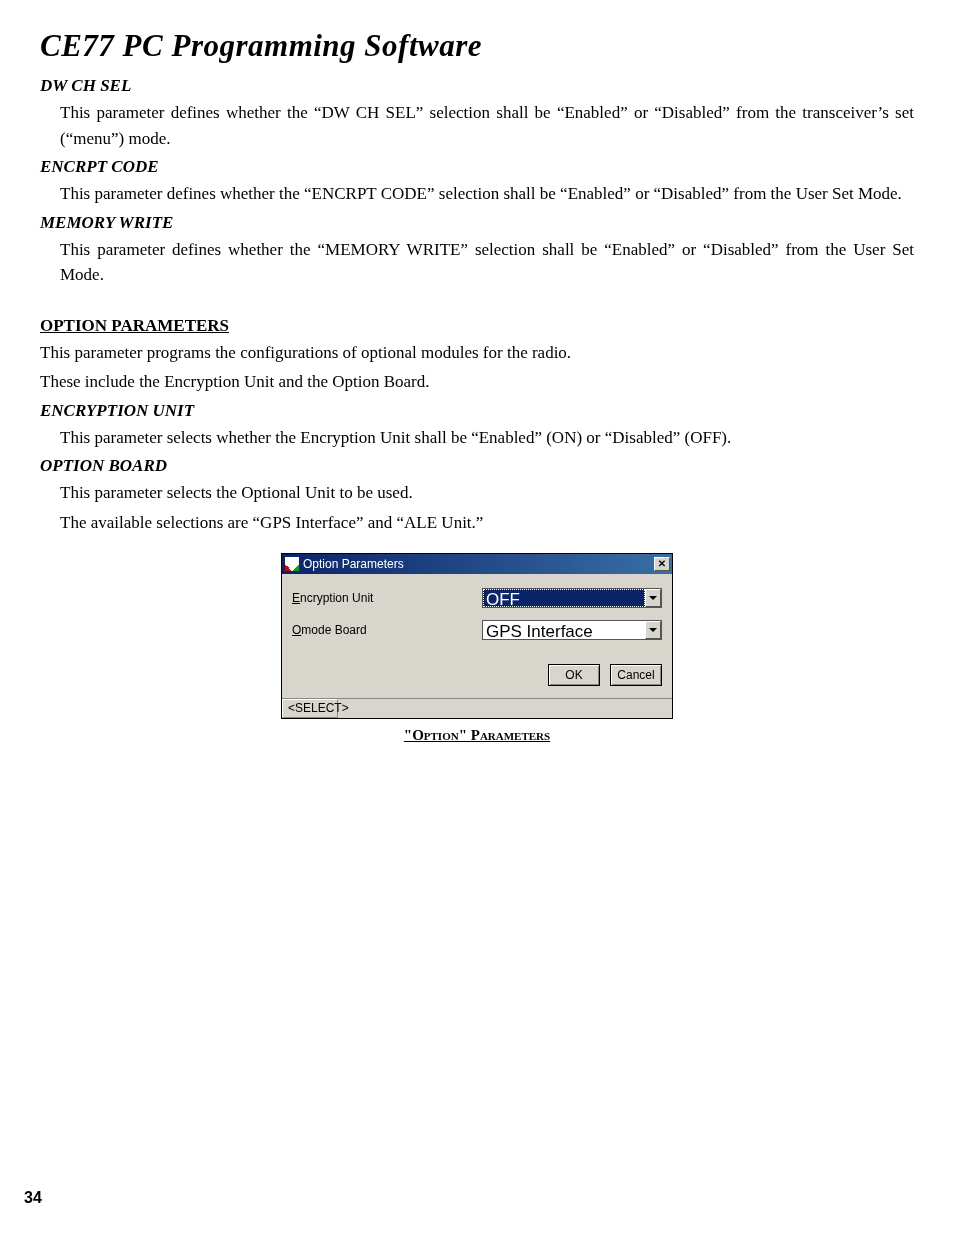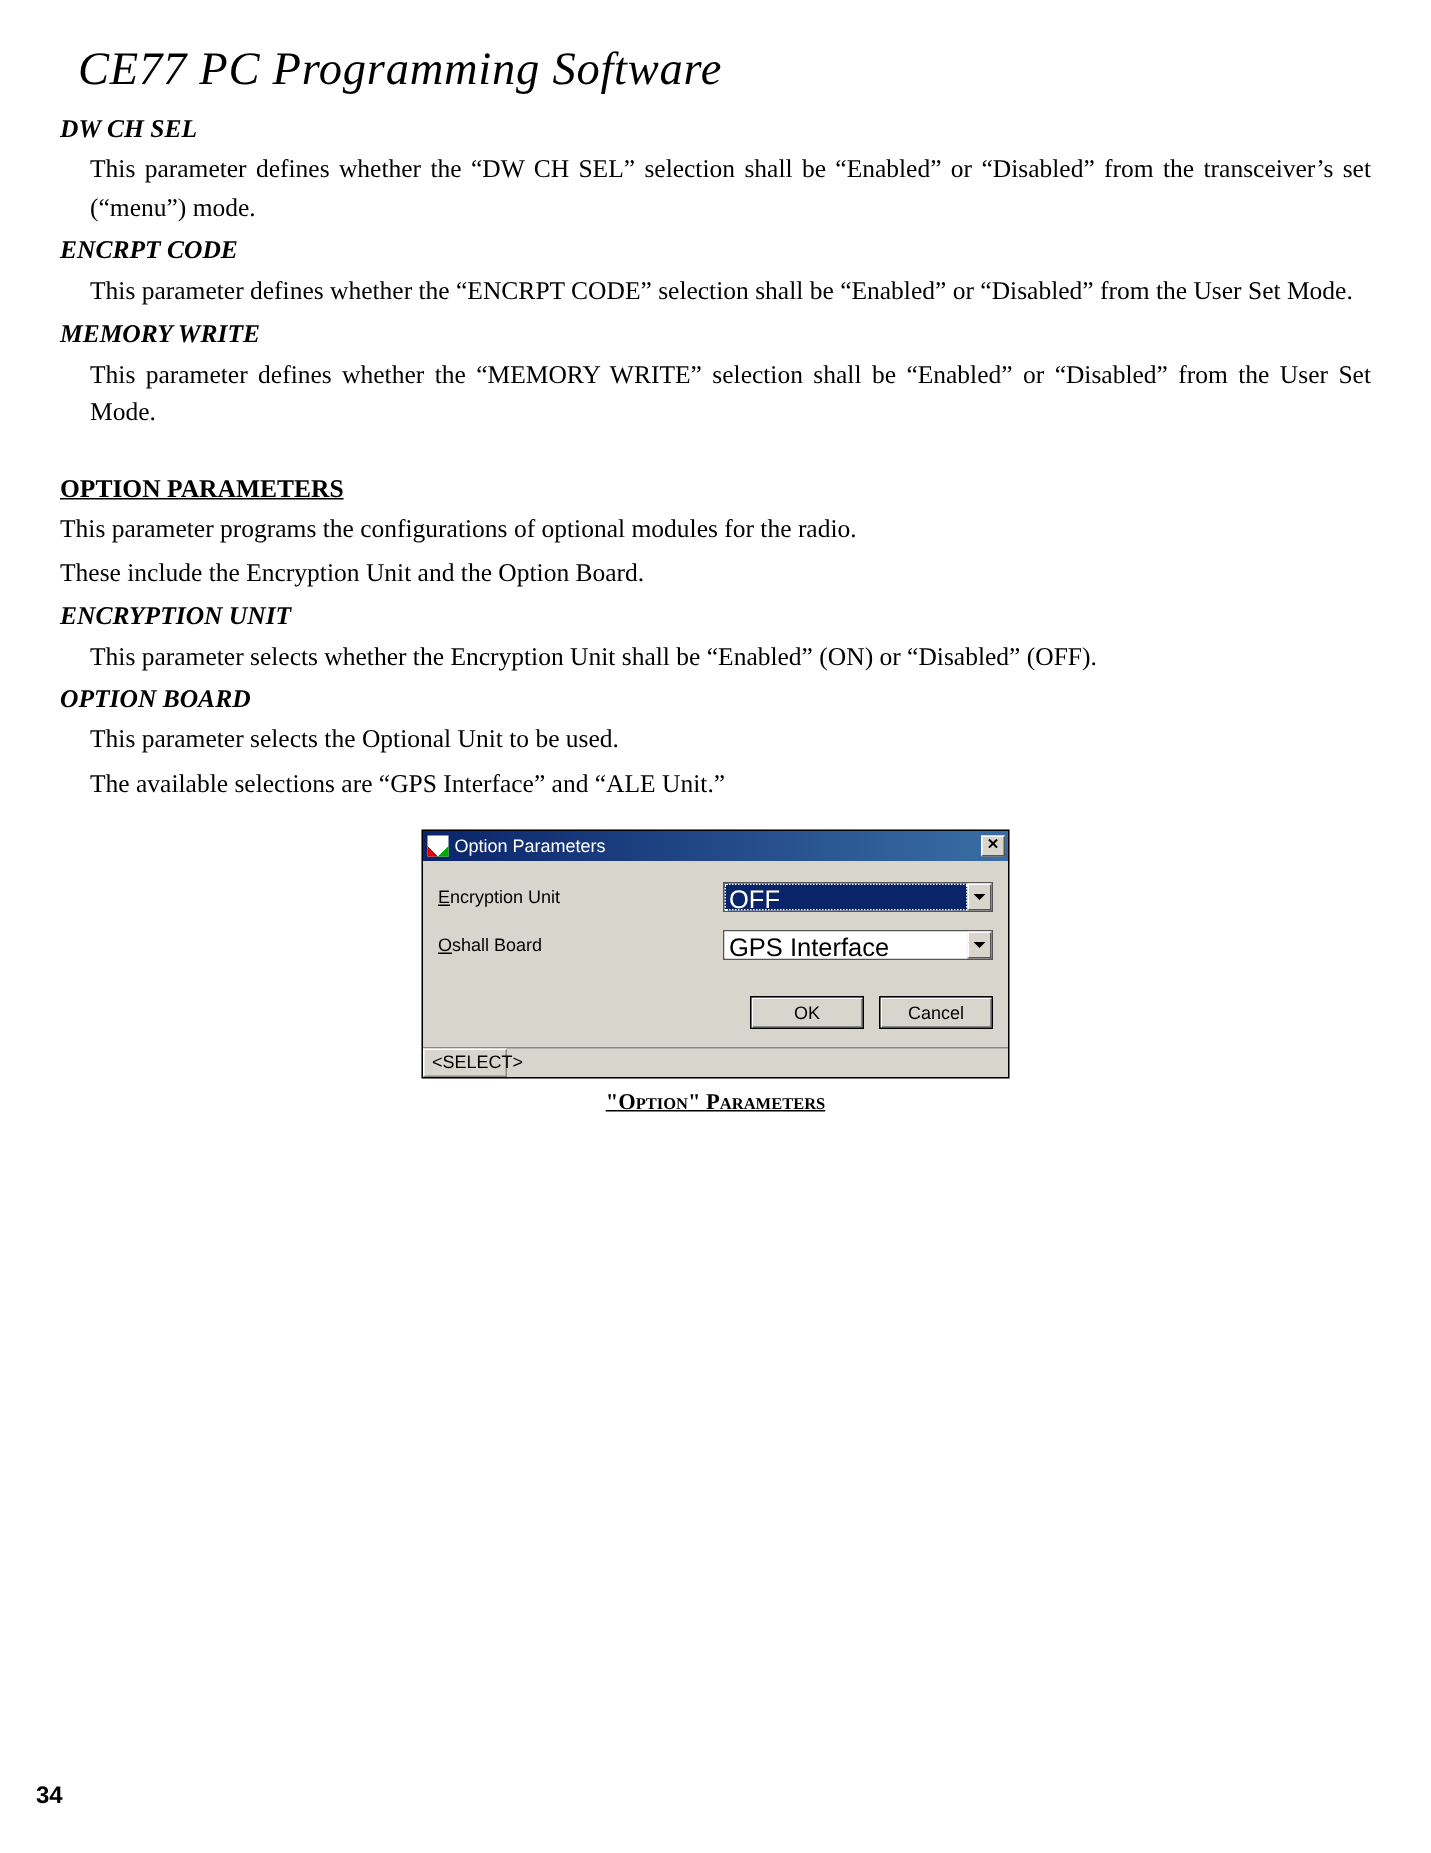--- a/index.html
+++ b/index.html
@@ -6,23 +6,23 @@
     body {
       width: 954px;
       height: 1235px;
       font-family: Georgia, 'Times New Roman', serif;
       background: #fff;
       color: #000;
       position: relative;
     }
     .page-title {
       font-style: italic;
-      font-weight: normal;
+      font-weight: bold;
       font-size: 31px;
-      padding: 28px 0 6px 52px;
+      padding: 28px 0 6px 40px;
       letter-spacing: 0.5px;
     }
     .columns {
       display: flex;
       gap: 18px;
       padding: 0 40px 0 40px;
       flex-direction: column;
     }
     .col {
       flex: 1;
@@ -155,21 +155,21 @@
       border-right: 4px solid transparent;
       border-top: 4px solid #000;
     }
     .dlg-buttons {
       display: flex;
       justify-content: flex-end;
       gap: 10px;
       padding: 6px 10px 12px 10px;
     }
     .win-btn {
-      width: 76px;
+      width: 52px;
       height: 22px;
       background: #d8d6cc;
       border: 1px solid #000;
       box-shadow: inset 1px 1px 0 #fff, inset -1px -1px 0 #888;
       font-family: Tahoma, Arial, sans-serif;
       font-size: 12px;
       text-align: center;
       line-height: 20px;
       cursor: default;
     }
@@ -235,21 +235,21 @@
         </div>
         <div class="dlg-body">
           <div class="form-row">
             <div class="form-label"><span class="ul">E</span><span>ncryption Unit</span></div>
             <div class="combo selected">
               <div class="combo-input">OFF</div>
               <div class="combo-btn"></div>
             </div>
           </div>
           <div class="form-row">
-            <div class="form-label"><span class="ul">O</span><span>shall Board</span></div>
+            <div class="form-label"><span class="ul">O</span><span>mode Board</span></div>
             <div class="combo">
               <div class="combo-input">GPS Interface</div>
               <div class="combo-btn"></div>
             </div>
           </div>
         </div>
         <div class="dlg-buttons">
           <div class="win-btn">OK</div>
           <div class="win-btn">Cancel</div>
         </div>

